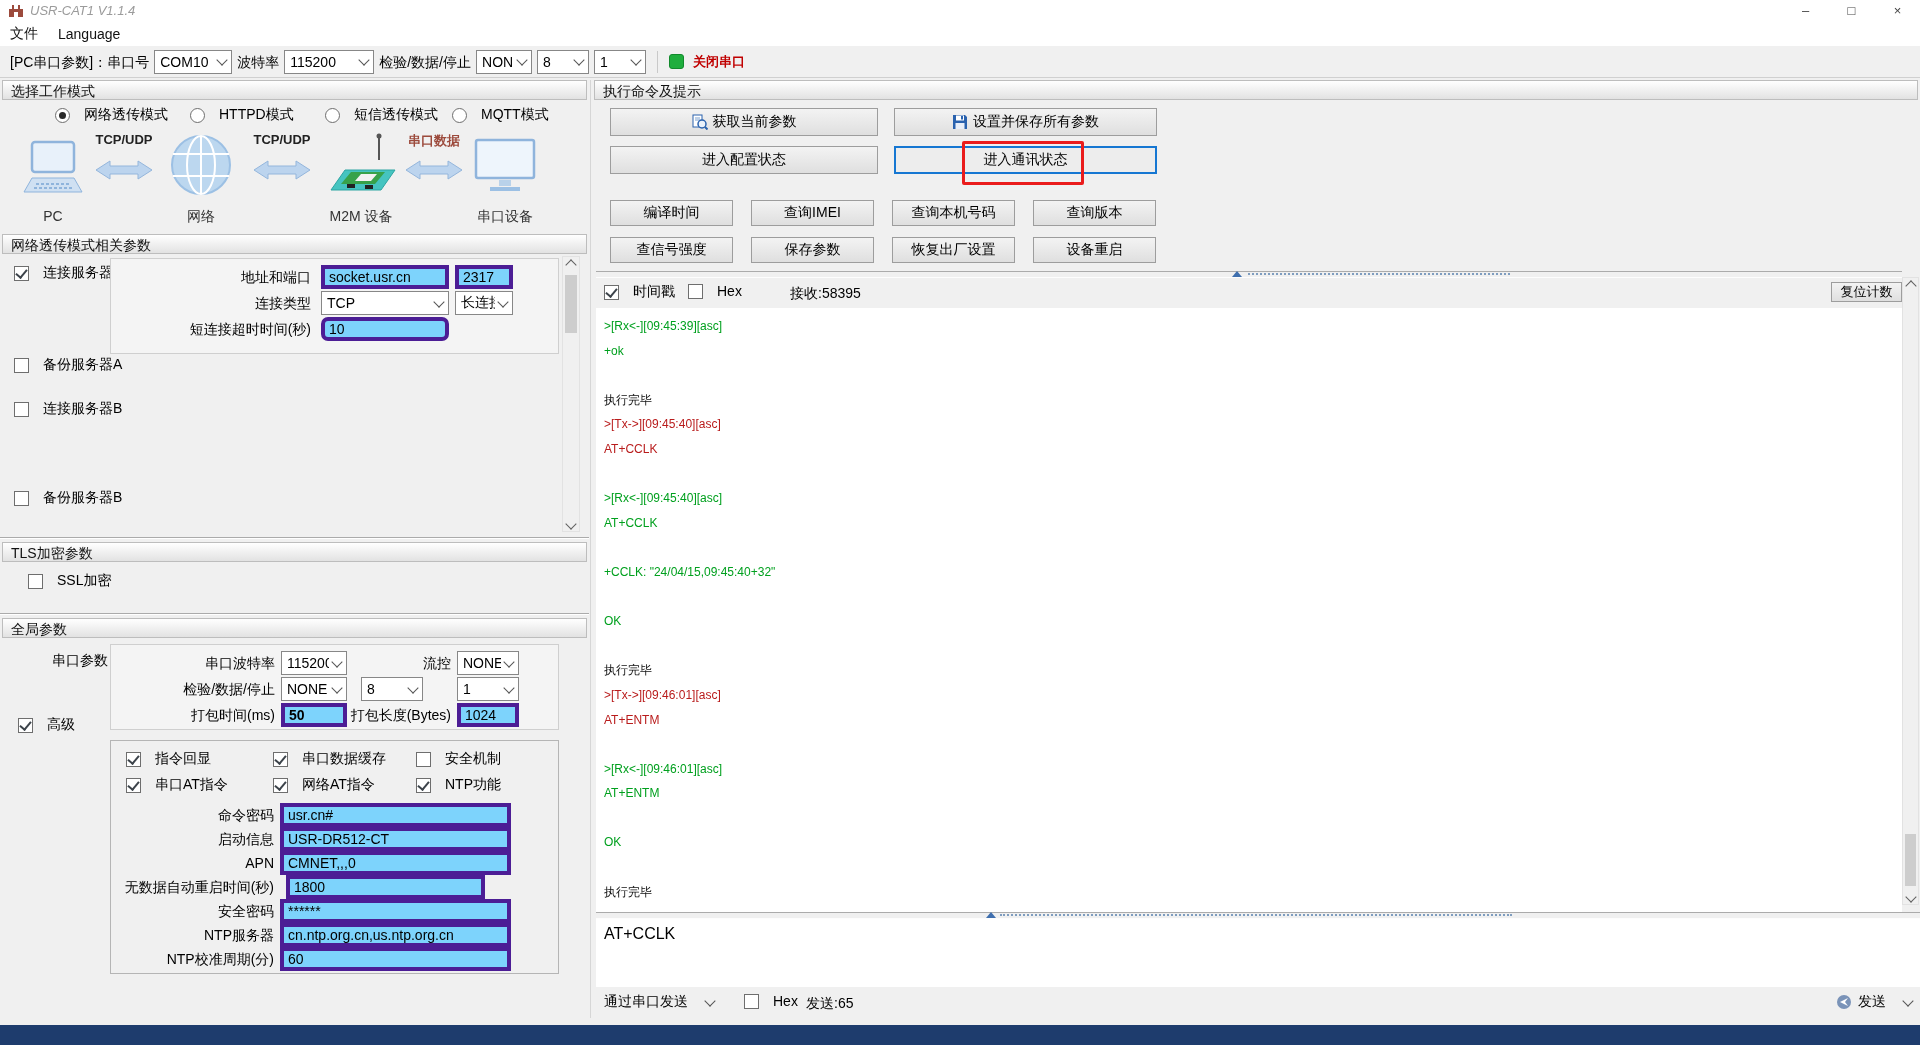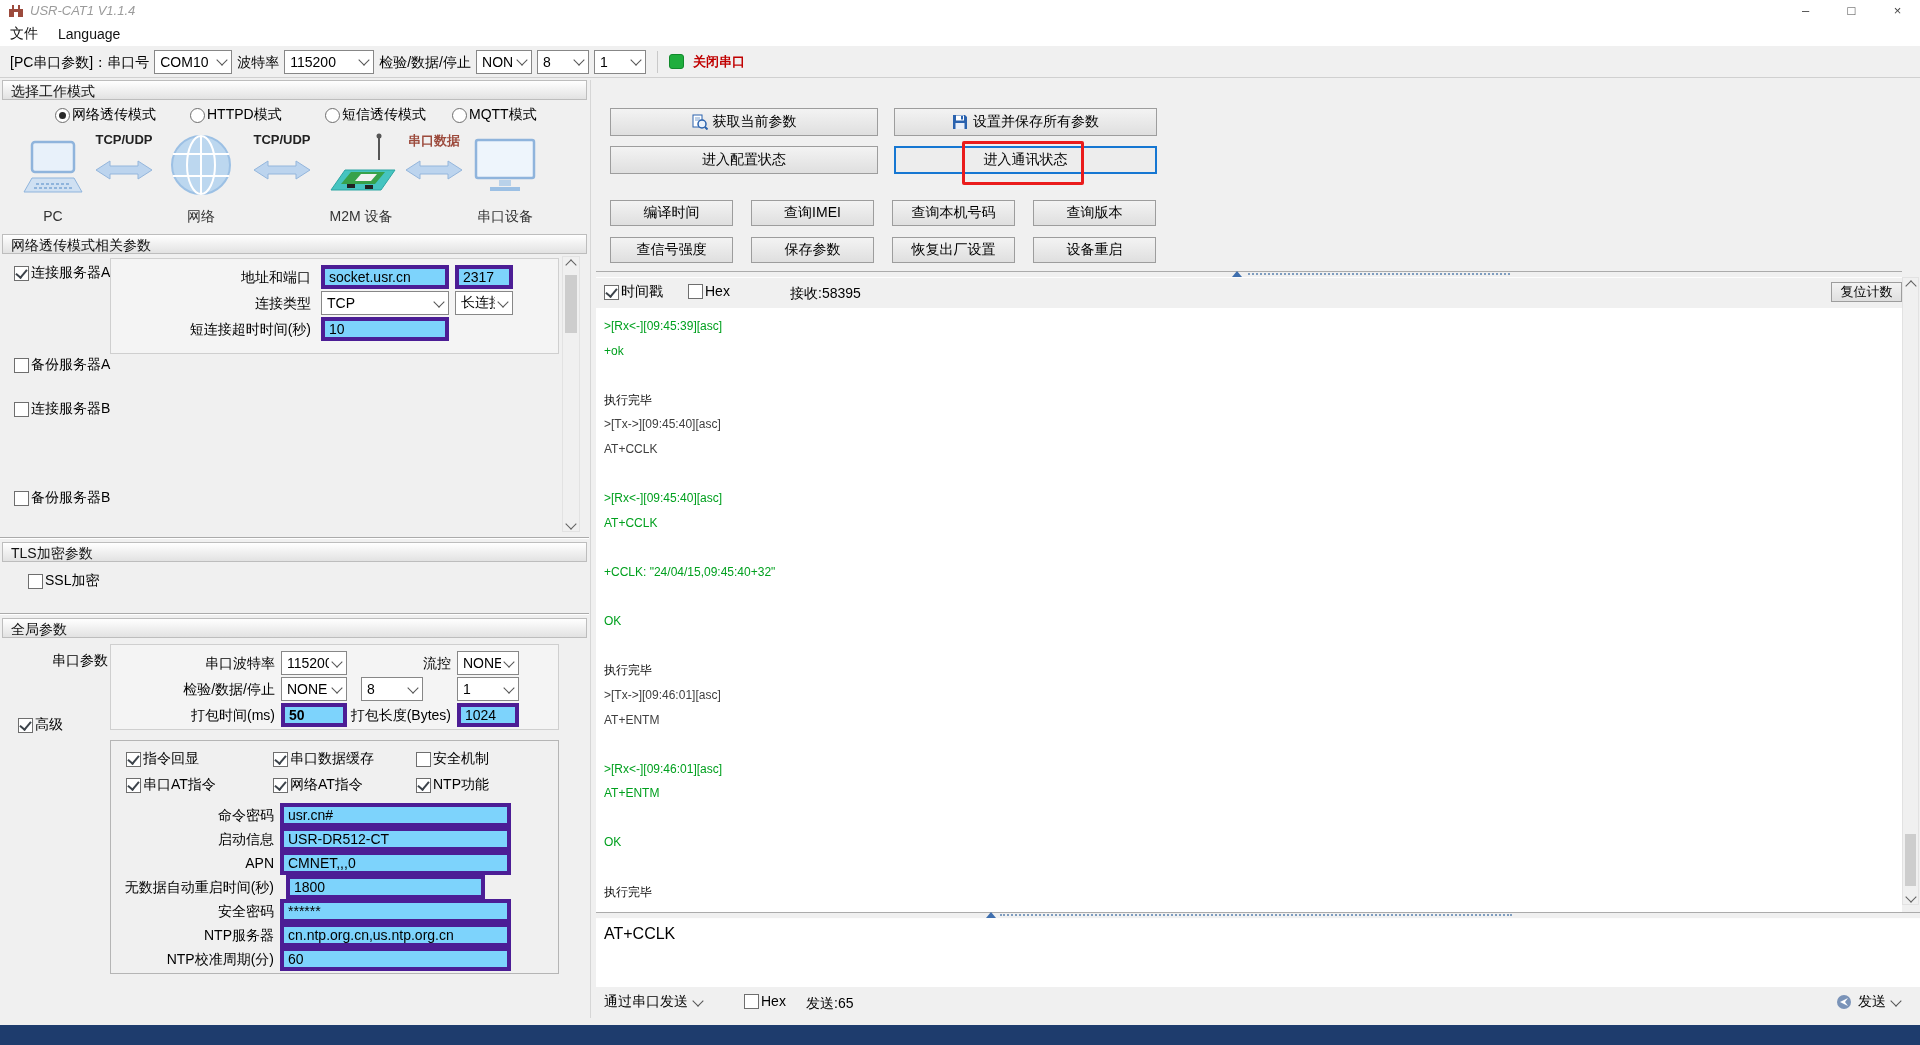--- a/index.html
+++ b/index.html
@@ -22,42 +22,42 @@
         transform:rotate(45deg);margin:-3px 2px 0 4px;flex:none;}
   .chev.up{transform:rotate(-135deg);margin-top:3px;}
   .vsep{width:1px;height:22px;background:#c9c9c9;margin:0 6px;}
   .green-dot{width:13px;height:13px;background:#1fae3d;border:1px solid #128a2c;border-radius:3px;}
   #close-port-label{font-size:13px;font-weight:bold;color:#c00000;margin-left:4px;}
   
   .ghead{position:absolute;height:20px;background:linear-gradient(#ffffff,#e2e2e2);
          border:1px solid #bdbdbd;font-size:14px;line-height:20px;padding-left:8px;color:#111;box-sizing:border-box;}
   .etch{position:absolute;height:0;border-top:1px solid #ababab;border-bottom:1px solid #fff;}
   
-  .cbrow{position:absolute;display:flex;align-items:center;gap:2px;font-size:14px;white-space:nowrap;}
+  .cbrow{position:absolute;display:flex;align-items:center;gap:14px;font-size:14px;white-space:nowrap;}
   .cb{width:15px;height:15px;background:#fff;border:1px solid #6e6e6e;position:relative;flex:none;box-sizing:border-box;}
   .cb.on::after{content:"";position:absolute;left:3px;top:0px;width:5px;height:9px;
                 border-right:2px solid #3c434a;border-bottom:2px solid #3c434a;transform:rotate(40deg);}
   .rd{width:15px;height:15px;background:#fff;border:1px solid #6e6e6e;border-radius:50%;position:relative;flex:none;box-sizing:border-box;}
   .rd.on::after{content:"";position:absolute;left:3px;top:3px;right:3px;bottom:3px;background:#2a2a2a;border-radius:50%;}
   .inp{position:absolute;height:24px;background:#7dd3fc;border:4px solid #4c1d95;font-size:14px;padding:0 4px;
        font-family:inherit;box-sizing:border-box;color:#000;}
   .inset{position:absolute;background:#f4f4f4;border:1px solid #cfcfcf;}
   .rlabel{position:absolute;font-size:14px;text-align:right;white-space:nowrap;line-height:24px;}
   .btn{position:absolute;background:linear-gradient(#f3f3f3,#dfdfdf);border:1px solid #9d9d9d;
        display:flex;align-items:center;justify-content:center;font-size:14px;box-sizing:border-box;gap:5px;white-space:nowrap;}
   
   .split{position:absolute;height:5px;border-top:1px solid #ababab;border-bottom:1px solid #fdfdfd;background:#f0f0f0;}
   .split-dots{position:absolute;height:0;border-top:2px dotted #7f9dbf;}
   .tri-up{position:absolute;width:0;height:0;border-left:5px solid transparent;border-right:5px solid transparent;
           border-bottom:6px solid #3f6fae;}
   
   #log-body{position:absolute;background:#fff;overflow:hidden;padding:6px 0 0 8px;box-sizing:border-box;}
   .log-line{height:24.6px;line-height:24.6px;font-size:12px;white-space:pre;}
   .log-line.rx{color:#00a01e;}
-  .log-line.tx{color:#404040;}
+  .log-line.tx{color:#b91c1c;}
   .log-line.info{color:#111;}
   
   .sbar{position:absolute;background:#f0f0f0;border:1px solid #e2e2e2;box-sizing:border-box;}
   .sbtn{position:absolute;left:0;width:100%;height:16px;display:flex;align-items:center;justify-content:center;}
   .sthumb{position:absolute;left:2px;right:2px;background:#cdcdcd;}
   #footer{position:absolute;left:0;top:1025px;width:100%;height:20px;background:#1e3c6d;}
   .node-label{position:absolute;font-size:14px;color:#333;text-align:center;white-space:nowrap;}
   .link-label{position:absolute;font-size:13px;font-weight:bold;color:#222;text-align:center;white-space:nowrap;}
   .red-mark{position:absolute;border:3px solid #ea1c1c;border-radius:2px;}
   .blue-focus{border:2px solid #1677d2 !important;background:#ededed !important;}
@@ -189,21 +189,21 @@
     <span class="rlabel" style="left:0;top:32px;width:200px">连接类型</span>
     <span class="combo abs" style="left:210px;top:32px;width:128px">
       <span class="tx">TCP</span>
         <span class="chev"></span>
     </span>
     <span class="combo abs" style="left:344px;top:32px;width:58px">
       <span class="tx">长连接</span>
         <span class="chev"></span>
     </span>
     <span class="rlabel" style="left:0;top:58px;width:200px">短连接超时时间(秒)</span>
-    <input class="inp" style="left: 210px; top: 58px; width: 128px;" value="10">
+    <input class="inp" style="left: 210px; top: 58px; width: 128px; border-radius: 7px;" value="10">
   </div>
 
   <div class="cbrow" style="left:14px;top:356px">
     <span class="cb"></span>
     <span>备份服务器A</span>
   </div>
   <div class="cbrow" style="left:14px;top:400px">
     <span class="cb"></span>
     <span>连接服务器B</span>
   </div>
@@ -306,20 +306,21 @@
     <span class="rlabel" style="left:0;top:158px;width:163px">安全密码</span>
     <input class="inp" style="left: 169px; top: 158px; width: 231px;" value="******">
     <span class="rlabel" style="left:0;top:182px;width:163px">NTP服务器</span>
     <input class="inp" style="left: 169px; top: 182px; width: 231px;" value="cn.ntp.org.cn,us.ntp.org.cn">
     <span class="rlabel" style="left:0;top:206px;width:163px">NTP校准周期(分)</span>
     <input class="inp" style="left: 169px; top: 206px; width: 231px;" value="60">
   </div>
 
   <div class="abs" style="left:590px;top:80px;width:1px;height:938px;background:#d6d6d6"></div>
 
+  <div class="ghead" style="left:594px;top:80px;width:1324px">执行命令及提示</div>
 
   <div class="btn" style="left:610px;top:108px;width:268px;height:28px">
     <svg width="16" height="16" viewBox="0 0 16 16">
       <rect x="1" y="1" width="9" height="12" fill="#fff" stroke="#2a62ae"></rect>
       <line x1="3" y1="4" x2="8" y2="4" stroke="#7aa0cf"></line>
         <line x1="3" y1="6" x2="8" y2="6" stroke="#7aa0cf"></line>
       <circle cx="10" cy="10" r="4" fill="#eaf2fb" stroke="#2a62ae" stroke-width="1.5"></circle>
       <line x1="13" y1="13" x2="15.5" y2="15.5" stroke="#2a62ae" stroke-width="2"></line>
     </svg>
     <span>获取当前参数</span>

